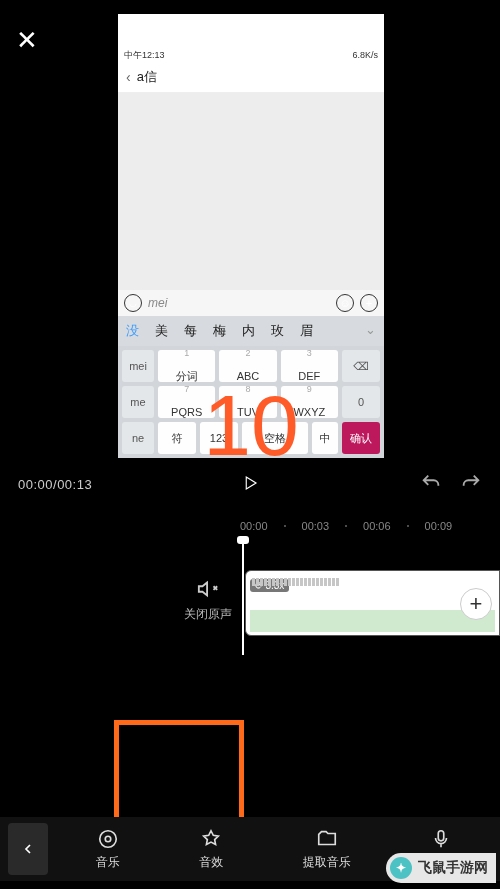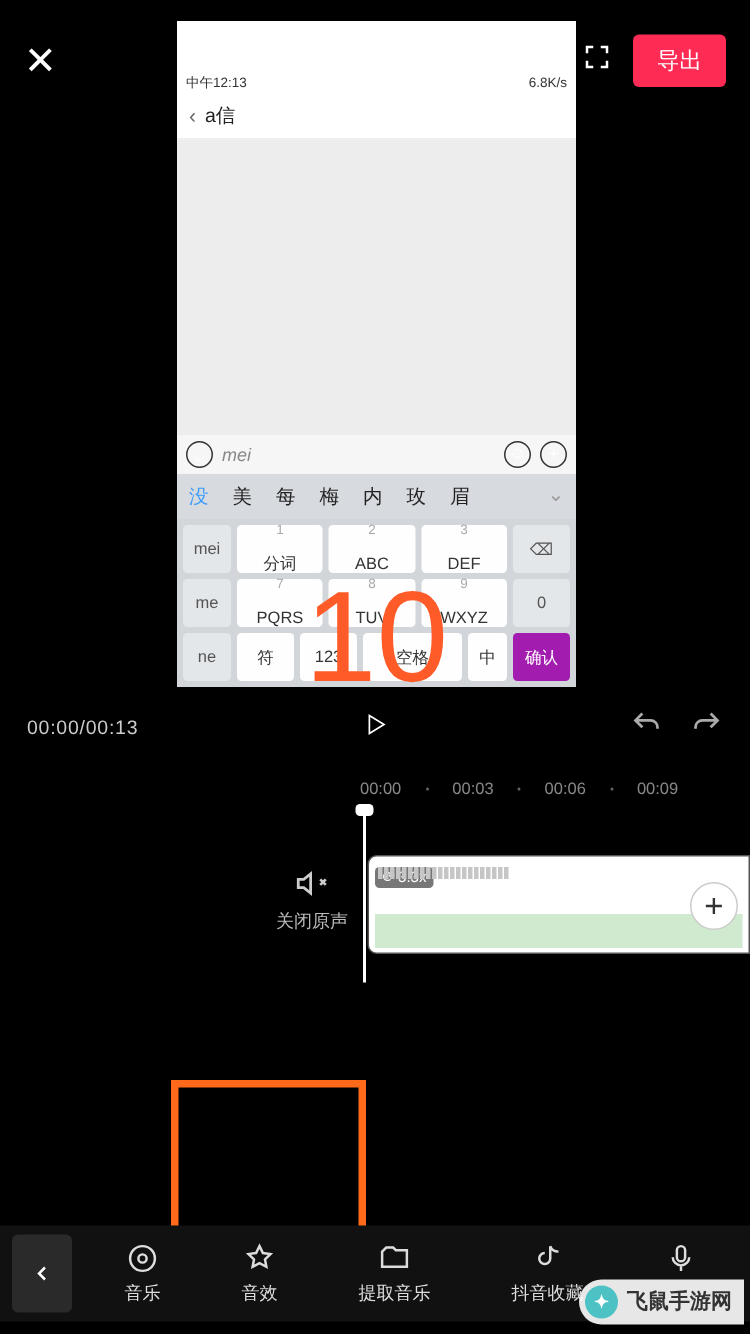--- a/index.html
+++ b/index.html
@@ -23,21 +23,21 @@
   .cand-row span { padding: 6px 8px; color: #222; }
   .cand-row span:first-child { color: #3c9cff; }
   .cand-row .chev { margin-left: auto; padding: 6px 8px; color: #999; }
   .kb { background: #d2d6da; padding: 4px; display: flex; flex-direction: column; gap: 4px; }
   .kb-row { display: flex; gap: 4px; }
   .kb-side { width: 32px; background: #e4e7ea; border-radius: 3px; display: flex; align-items: center; justify-content: center; font-size: 11px; color: #555; }
   .kb-key { flex: 1; background: #fefefe; border-radius: 3px; height: 32px; display: flex; flex-direction: column; align-items: center; justify-content: center; font-size: 11px; color: #333; position: relative; }
   .kb-key .num { font-size: 9px; color: #aaa; line-height: 1; }
   .kb-key .lbl { font-size: 11px; line-height: 1.2; margin-top: 12px; }
   .kb-end { width: 38px; background: #e4e7ea; border-radius: 3px; display: flex; align-items: center; justify-content: center; font-size: 11px; color: #555; }
-  .kb-confirm { background: #a21caf; color: #fff; }
+  .kb-confirm { background: #be185d; color: #fff; }
   .big-num { position: absolute; bottom: -10px; left: 50%; transform: translateX(-50%); color: #ff5b29; font-size: 86px; font-weight: 500; pointer-events: none; line-height: 1; }
   .controls { position: absolute; top: 472px; width: 100%; display: flex; align-items: center; padding: 0 18px; font-size: 13px; color: #ccc; }
   .time { letter-spacing: 0.5px; }
   .play-btn { position: absolute; left: 50%; transform: translateX(-50%); }
   .play-btn svg { width: 18px; height: 18px; stroke: #fff; fill: none; stroke-width: 1.5; }
   .undo-redo { margin-left: auto; display: flex; gap: 18px; }
   .undo-redo svg { width: 22px; height: 22px; stroke: #aaa; fill: none; stroke-width: 2; }
   .ruler { position: absolute; top: 520px; left: 0; right: 0; display: flex; font-size: 11px; color: #888; padding-left: 240px; gap: 16px; align-items: center; }
   .ruler .dot { width: 2px; height: 2px; background: #666; border-radius: 50%; display: inline-block; }
   .timeline { position: absolute; top: 560px; left: 0; right: 0; height: 100px; }
@@ -59,29 +59,20 @@
   .tab { display: flex; flex-direction: column; align-items: center; gap: 4px; font-size: 12px; color: #ddd; }
   .tab svg { width: 22px; height: 22px; stroke: #ddd; fill: none; stroke-width: 1.8; }
   .watermark { position: absolute; bottom: 6px; right: 4px; display: flex; align-items: center; background: rgba(255,255,255,0.9); border-radius: 16px 0 0 16px; padding: 4px 8px 4px 4px; font-size: 14px; color: #333; font-weight: 600; }
   .wm-logo { width: 22px; height: 22px; background: #4cc2c4; border-radius: 50%; margin-right: 6px; display: flex; align-items: center; justify-content: center; color: #fff; font-size: 12px; }
 </style>
 </head>
 <body>
 
 <div class="header">
   <div class="close-x">✕</div>
-  <div class="hdr-right">
-    <span class="dots">•••</span>
-    <span class="expand-icon">
-      <svg viewBox="0 0 24 24">
-          <path d="M4 9V4h5M20 9V4h-5M4 15v5h5M20 15v5h-5"></path>
-        </svg>
-    </span>
-    <button class="export-btn">导出</button>
-  </div>
 </div>
 
 <div class="preview">
   <div class="status-bar">
     <span>中午12:13</span>
     <span>6.8K/s</span>
   </div>
   <div class="chat-head">
     <span class="chat-back">‹</span>
     <span>a信</span>
@@ -239,26 +230,20 @@
       <span>音效</span>
     </div>
     <div class="tab">
       <svg viewBox="0 0 24 24">
           <path d="M3 7l3-3h5l2 2h8v12H3z"></path>
         </svg>
       <span>提取音乐</span>
     </div>
     <div class="tab">
       <svg viewBox="0 0 24 24">
-          <path d="M14 3v9a4 4 0 11-4-4M14 3c1 3 3 4 6 4"></path>
-        </svg>
-      <span>抖音收藏</span>
-    </div>
-    <div class="tab">
-      <svg viewBox="0 0 24 24">
           <rect x="9" y="3" width="6" height="11" rx="3"></rect>
           <path d="M6 11a6 6 0 0012 0M12 17v4"></path>
         </svg>
       <span></span>
     </div>
   </div>
 </div>
 
 <div class="watermark">
   <div class="wm-logo">✦</div>

